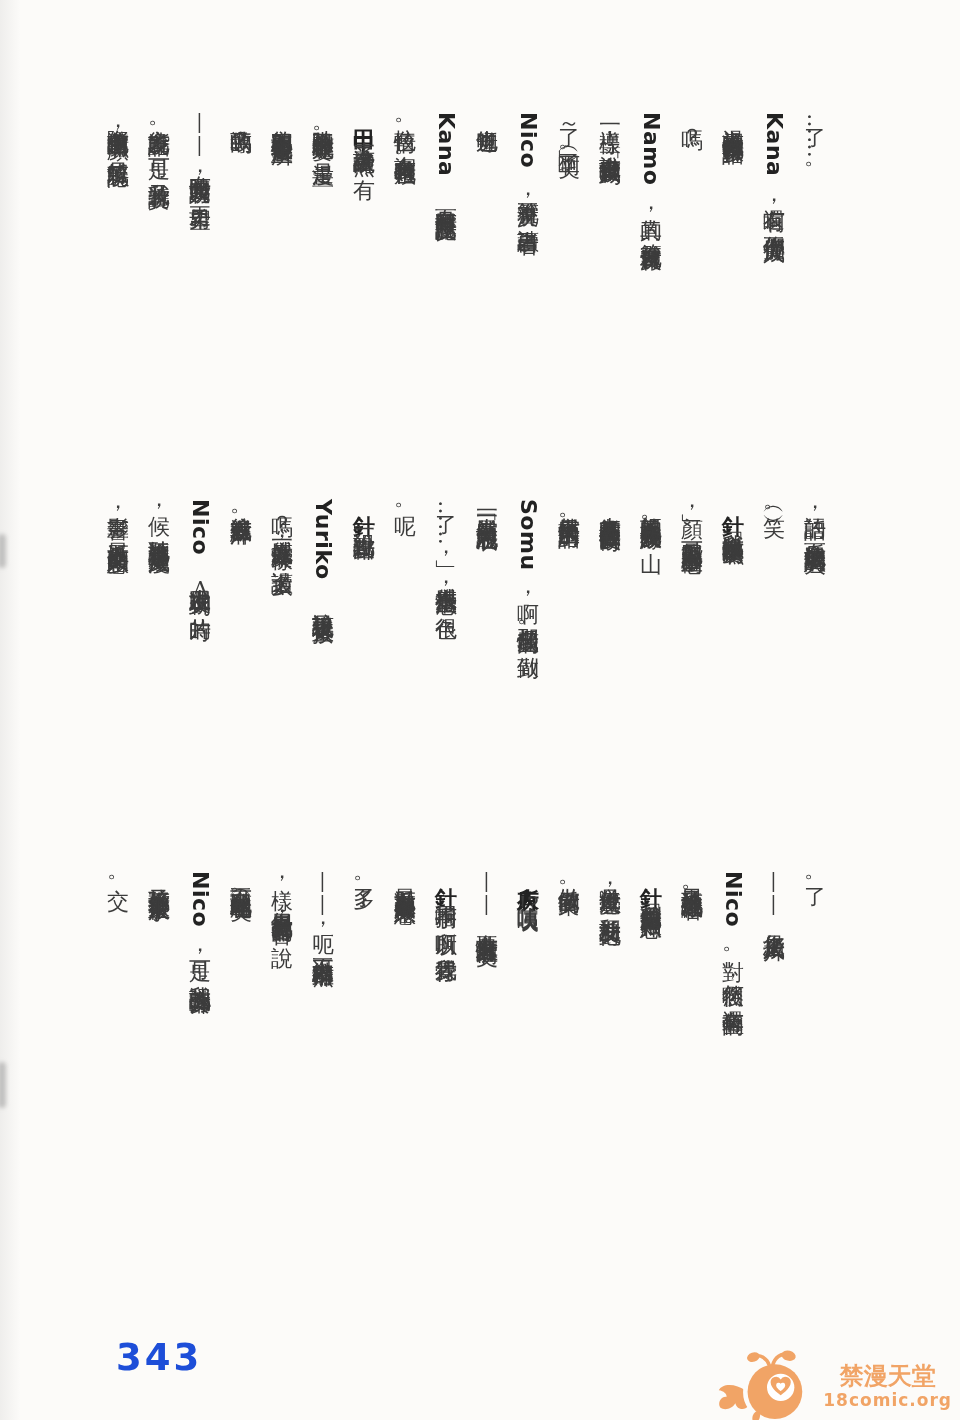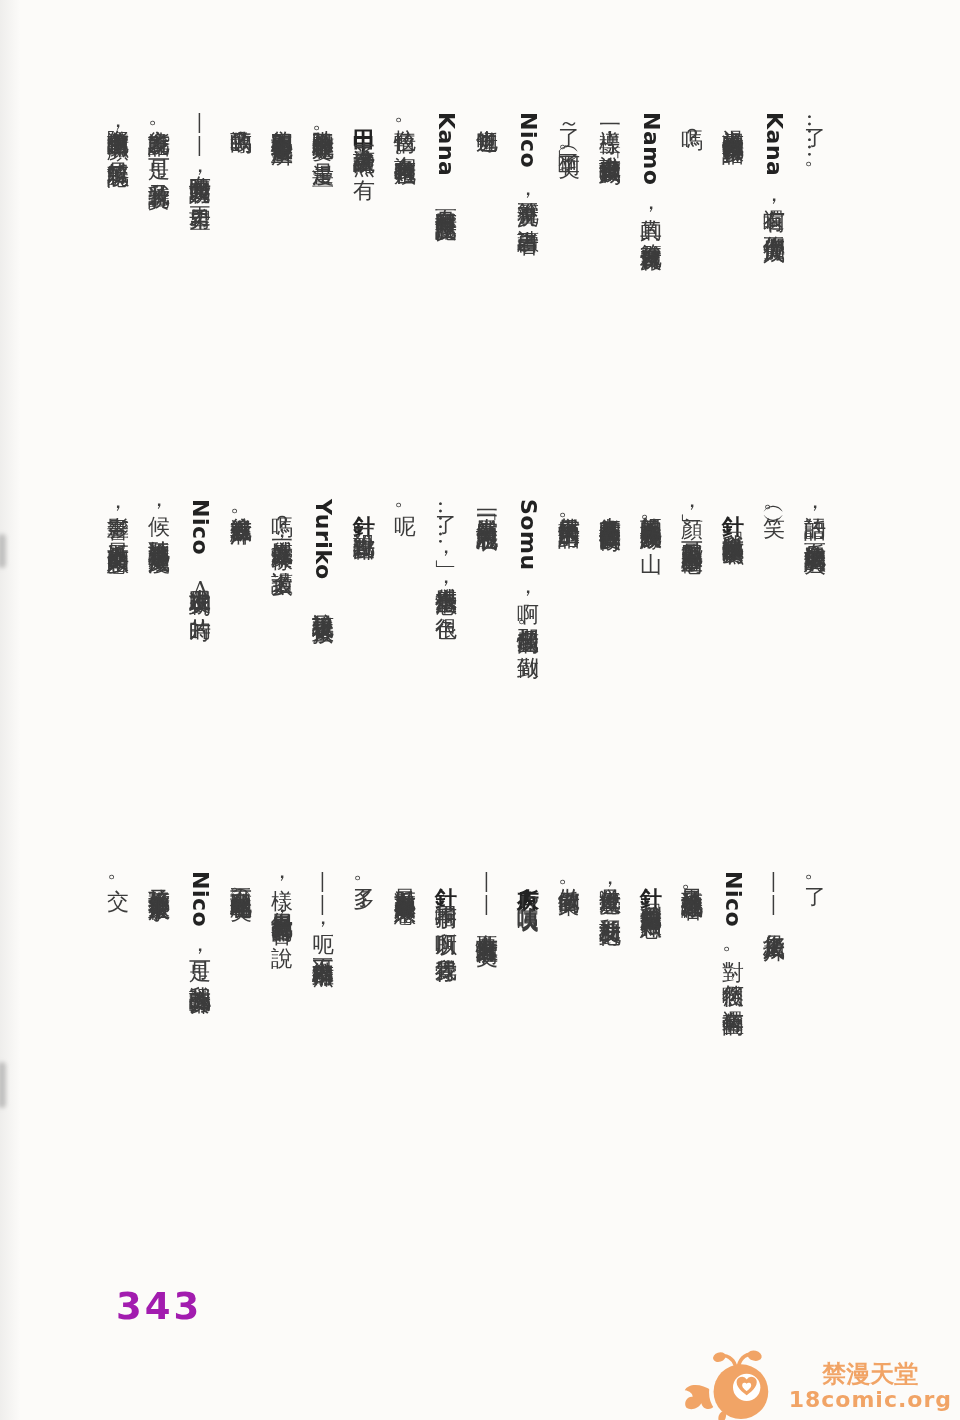--- a/index.html
+++ b/index.html
@@ -50,26 +50,26 @@
     font-weight: bold;
     color: #222222;
     padding-inline-end: 16px;
     letter-spacing: 0.5px;
   }
   .tcy { text-combine-upright: all; }
 
   
   .page-number {
     position: absolute;
-    left: 116px; top: 1285px;
+    left: 116px; top: 1336px;
     font-family: "DejaVu Sans", "Liberation Sans", sans-serif;
     font-weight: bold;
     font-size: 37px;
     letter-spacing: 3px;
-    color: #a21caf;
+    color: #1d4ed8;
   }
 
   
   .watermark {
     position: absolute;
     right: 8px; bottom: -6px;
     display: flex;
     align-items: center;
   }
   .wm-logo { display: block; margin-right: 2px; }
@@ -79,21 +79,21 @@
     font-weight: 800;
     font-size: 24px;
     line-height: 1.05;
     letter-spacing: 0px;
     color: var(--wm-color, #f1a466);
     white-space: nowrap;
   }
   .wm-url {
     font-family: "DejaVu Sans", "Liberation Sans", sans-serif;
     font-weight: bold;
-    font-size: 22px;
+    font-size: 17px;
     letter-spacing: 1px;
     margin-top: 0;
     align-self: flex-end;
     color: var(--wm-color, #f1a466);
   }
 </style>
 </head>
 <body>
 
 <div class="page">

